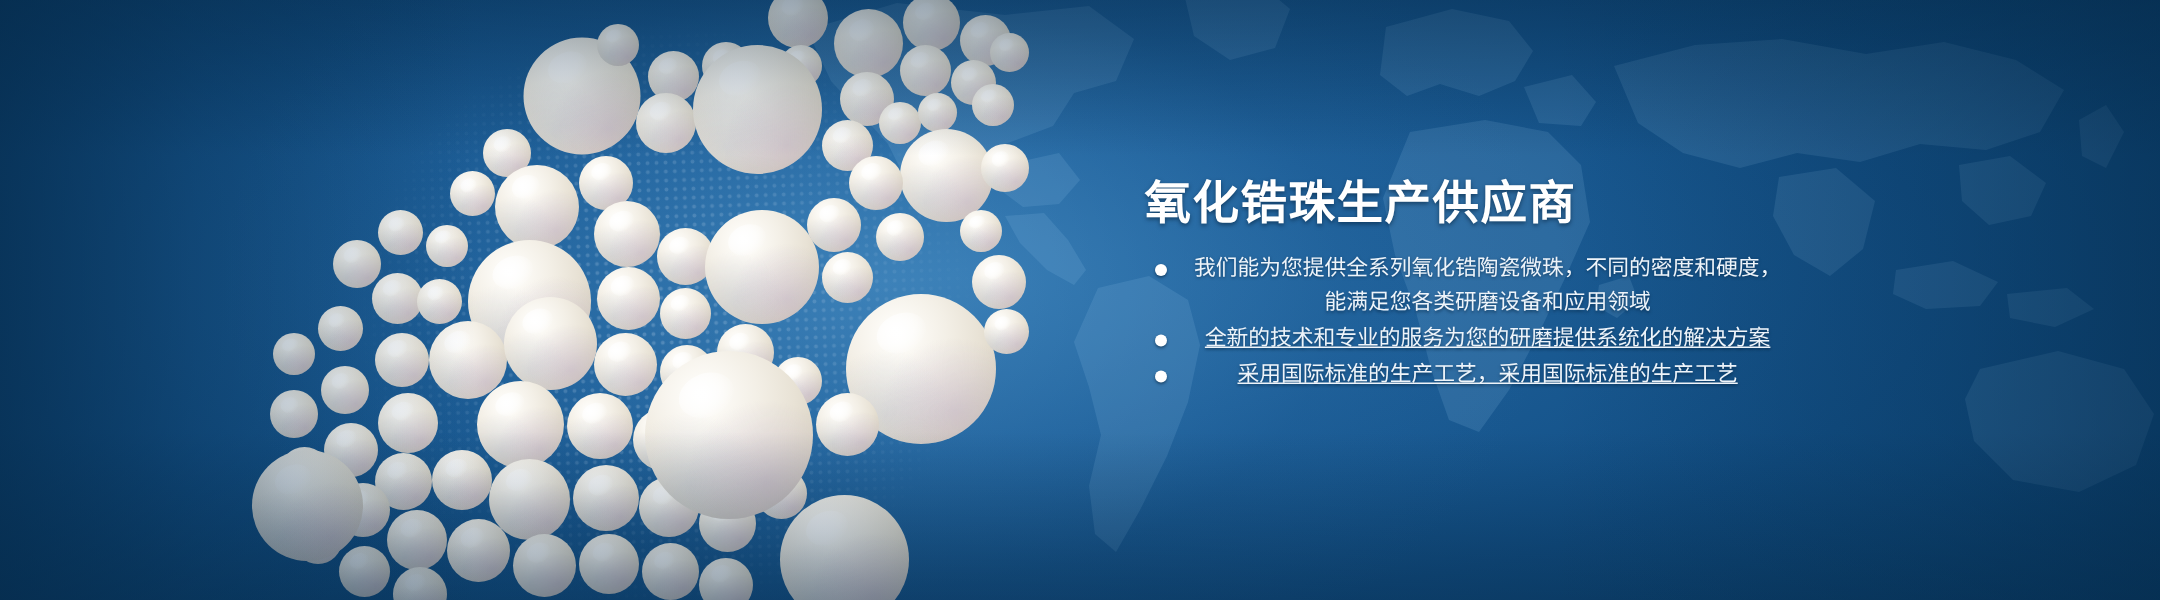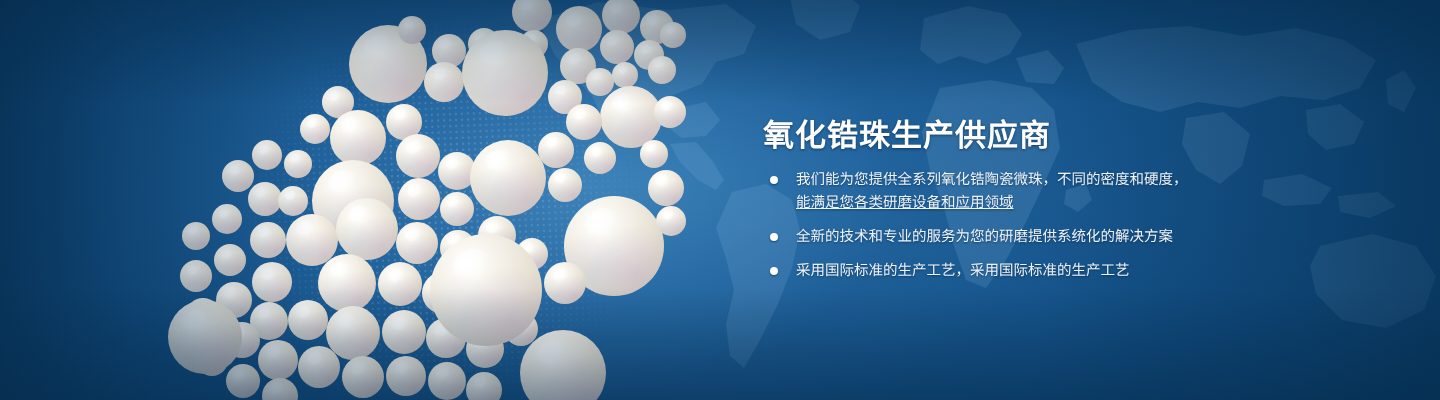--- a/index.html
+++ b/index.html
@@ -163,33 +163,34 @@
   }
   .point {
     position: relative;
     padding-left: 28px;
     margin: 0 0 0 0;
     color: #eef4fa;
     font-size: 14.5px;
     line-height: 23px;
     text-shadow: 0 1px 2px rgba(2,26,48,.5);
     white-space: nowrap;
-  }
-  .point + .point { margin-top: 11px; }
+    text-align: center;
+  }
+  .point + .point { margin-top: 1px; text-decoration: underline; }
   .point .dot {
     position: absolute;
     left: 2px;
     top: 8px;
     width: 8px;
     height: 8px;
     border-radius: 50%;
     background: #ffffff;
     box-shadow: 0 1px 2px rgba(2,26,48,.55);
   }
-  .point .line2 { display: block; text-decoration: underline; }
+  .point .line2 { display: block; }
 </style>
 </head>
 <body>
 
 <div class="banner">
 
   <div class="bg-base"></div>
   <div class="bg-glow"></div>
 
   <div class="bg-map">

